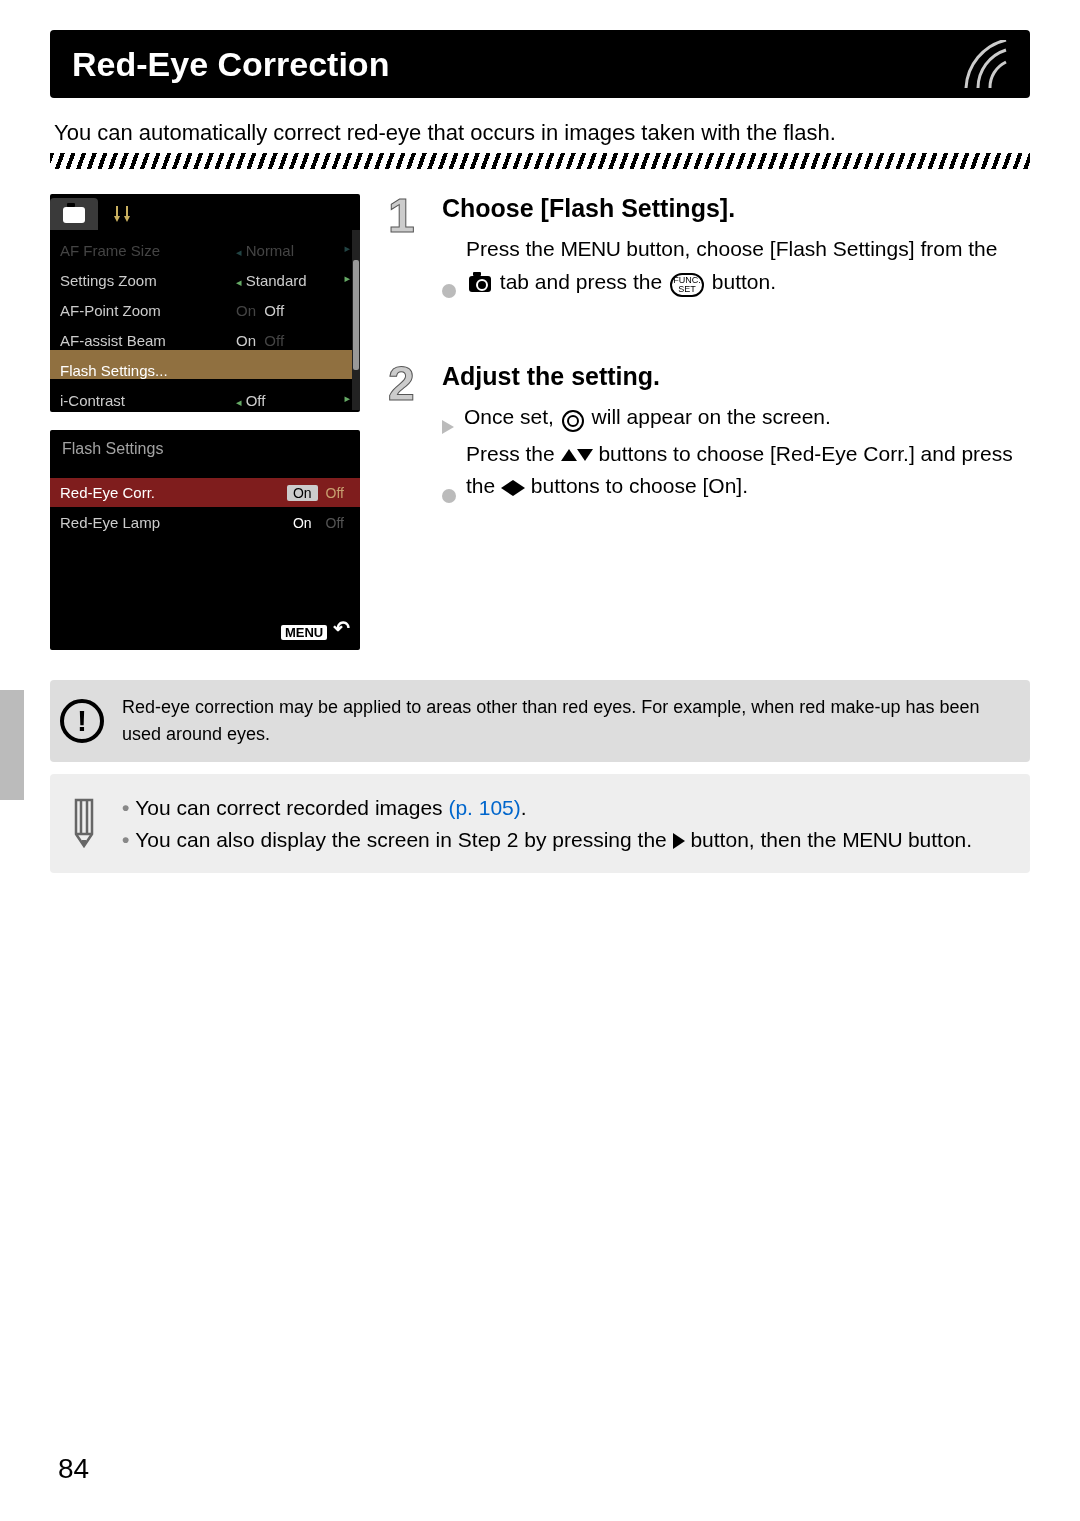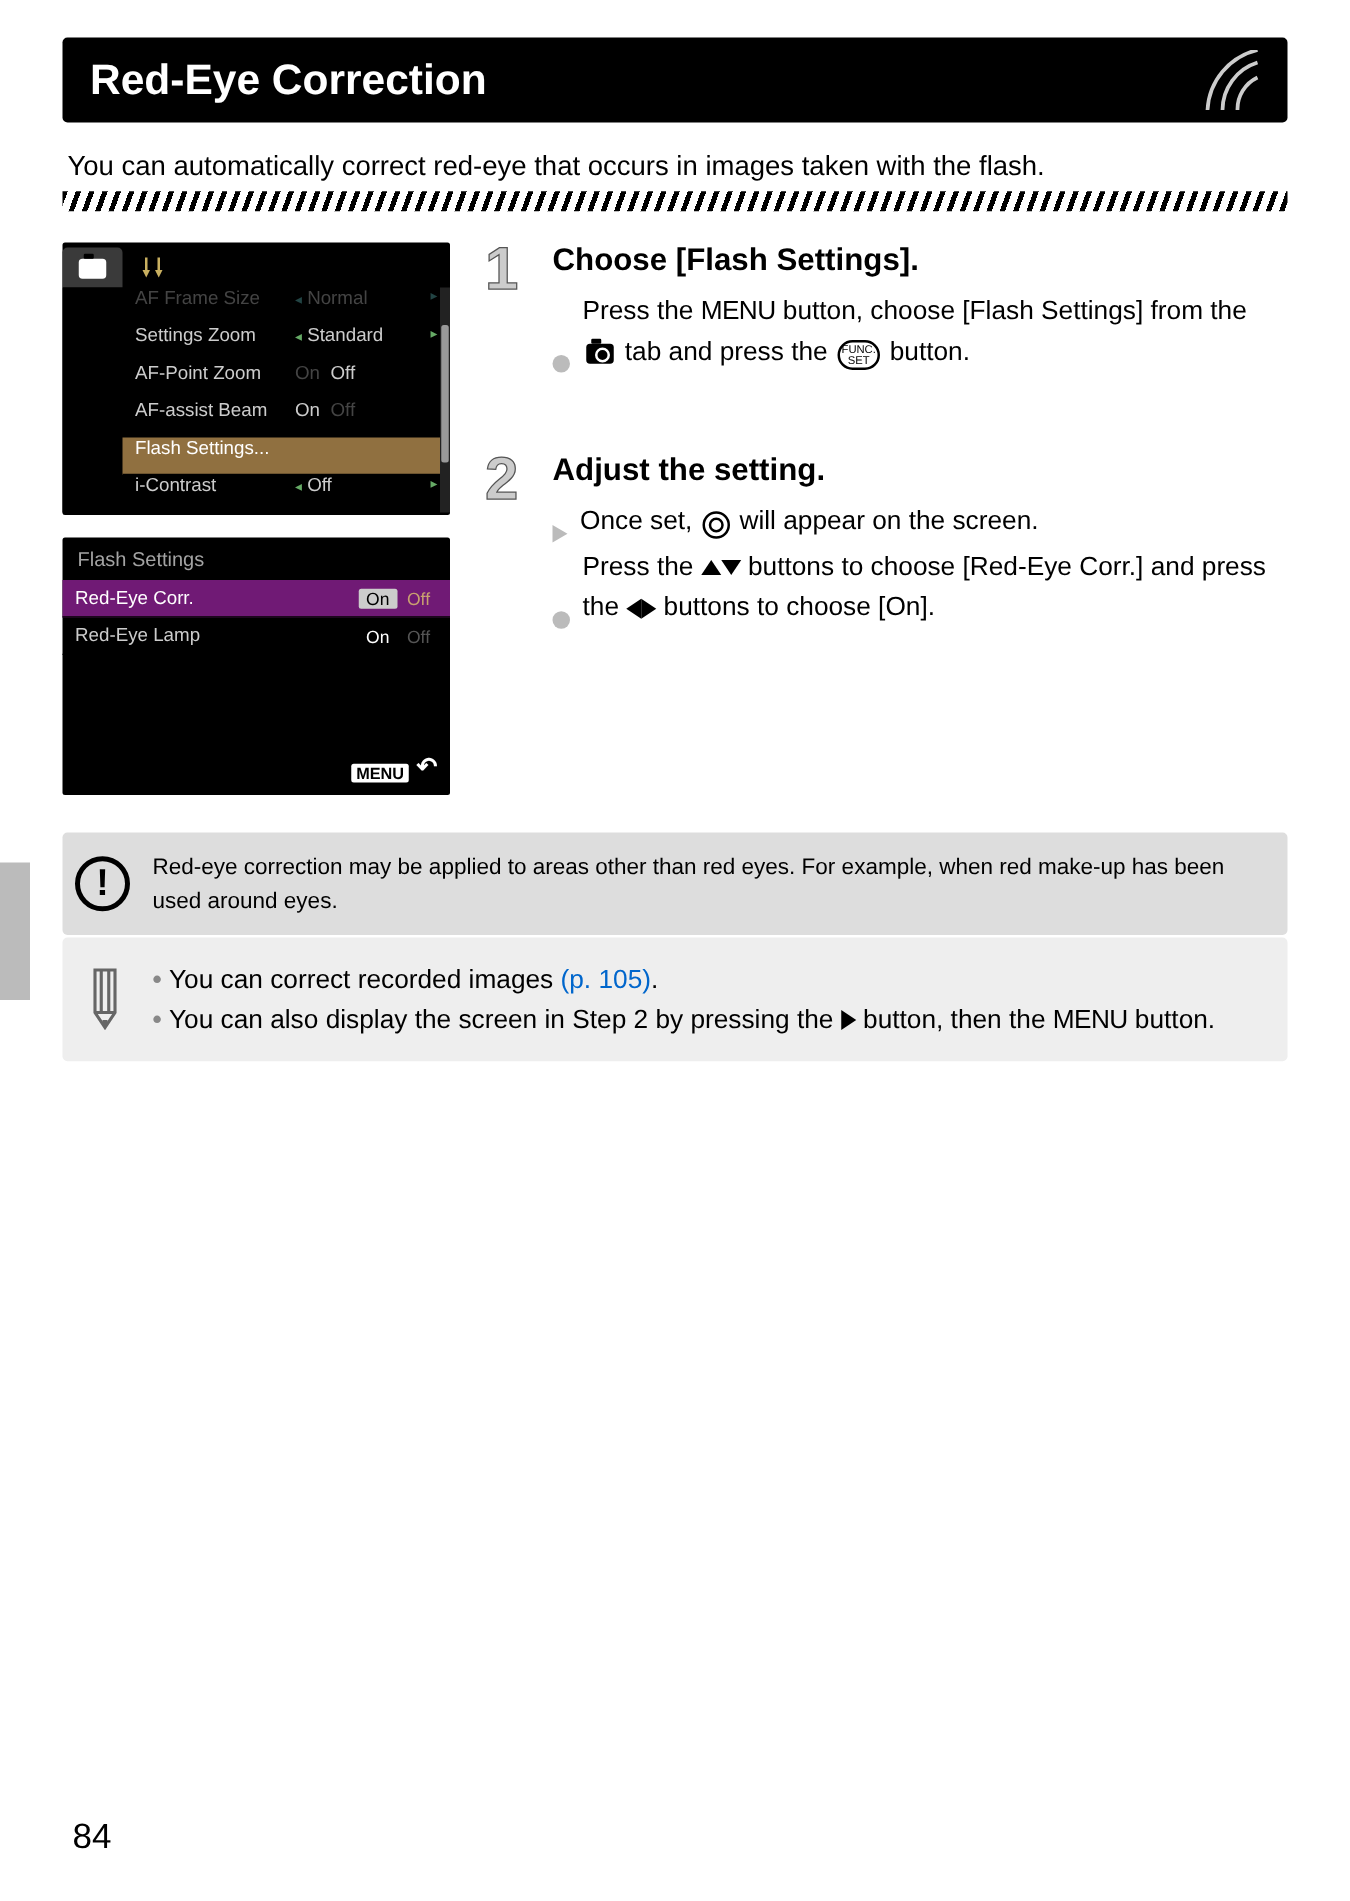--- a/index.html
+++ b/index.html
@@ -11,57 +11,57 @@
   .intro { font-size: 22px; line-height: 1.5; margin-bottom: 4px; padding: 0 4px;}
   .hatch { height: 16px; background: repeating-linear-gradient(110deg,#000 0px,#000 4px,#fff 4px,#fff 10px); margin-bottom: 25px;}
   .content-row { display: flex; gap: 28px; }
   .left-col { width: 310px; flex-shrink:0; }
   .right-col { flex: 1; }
   .lcd { background: #000; border-radius: 2px; padding-bottom:2px; margin-bottom:18px; font-size:15px; color:#ccc; }
   .lcd-tabs { display:flex; height:36px; align-items:flex-end; }
   .lcd-tab { width:48px; height:32px; display:flex; align-items:center; justify-content:center; font-size:18px;}
   .lcd-tab.active { background:#3a3a3a; border-top-left-radius:4px; border-top-right-radius:4px;}
   .lcd-body { background:#000; position:relative; }
-  .lcd-row { height:30px; display:flex; align-items:flex-start; padding:0 10px; justify-content:space-between; border-bottom:1px solid #000; position:relative;margin-left:48px;}
+  .lcd-row { height:30px; display:flex; align-items:flex-end; padding:0 10px; justify-content:space-between; border-bottom:1px solid #000; position:relative;}
   .lcd-row .label { flex:1; white-space:nowrap; overflow:hidden;}
   .lcd-row .value { flex:0 0 120px; text-align:left; padding-left:6px; position:relative;}
   .lcd-row .tri-l, .lcd-row .tri-r { font-size:11px; color:#6a6; }
   .lcd-row.dim .label, .lcd-row.dim .value { color:#444; }
   .lcd-row.dim .tri-l, .lcd-row.dim .tri-r { color:#244; }
   .lcd-row.sel { background:#907040; color:#fff; }
   .lcd-scroll { position:absolute; right:0; top:0; bottom:0; width:8px; background:#222;}
   .lcd-scroll .thumb { position:absolute; left:1px; right:1px; top:30px; height:110px; background:#999; border-radius:2px;}
   .lcd2-header { color:#a3a3a3; font-size:16px; padding:10px 10px 6px 12px;}
   .lcd2-row { height:30px; display:flex; align-items:center; padding:0 10px; border-bottom:1px solid #000;}
   .lcd2-row .label { flex:1;}
   .lcd2-row .toggle { display:flex; gap:2px;}
   .toggle .opt { padding:0 6px; font-size:14px; color:#555;}
   .toggle .opt.active { background:#ccc; color:#000; border-radius:2px;}
   .toggle .opt.active-txt { color:#fff; }
-  .lcd2-row.highlight { background:#701a75; color:#fff;}
+  .lcd2-row.highlight { background:#7f1d1d; color:#fff;margin-top:14px;}
   .lcd-footer { height:40px; display:flex; align-items:flex-end; justify-content:flex-end; padding:6px 10px 8px; color:#fff; font-size:15px; gap:6px;}
   .menu-chip { background:#fff; color:#000; font-weight:bold; padding:0 4px; border-radius:2px; font-size:13px;}
   .return-icon { font-size:20px; font-weight:bold;}
   .step { display:flex; align-items:flex-start; gap:14px; margin-bottom:28px;}
   .step-num { font-size:48px; font-weight:900; color:#ccc; -webkit-text-stroke:1px #555; line-height:0.9; width:40px; flex-shrink:0;}
   .step-body { flex:1; }
   .step-title { font-size:25px; font-weight:bold; margin-bottom:10px;}
   .step-text { font-size:21px; line-height:1.55;}
   .bullet-line { display:flex; align-items:flex-end; gap:10px; margin-bottom:4px;}
   .bullet-dot { width:14px; height:14px; border-radius:50%; background:#bbb; flex-shrink:0; margin-top:6px;}
   .bullet-arrow { width:0; height:0; border-top:7px solid transparent; border-bottom:7px solid transparent; border-left:12px solid #bbb; flex-shrink:0; margin-top:6px;}
   .inline-menu { font-family: Arial; font-weight: normal; letter-spacing: -0.5px;}
   .camera-icon { width:22px; height:16px; background:#000; border-radius:3px; position:relative; display:inline-block; vertical-align:middle; margin:0 3px -2px 3px;}
   .camera-icon::before { content:""; position:absolute; top:-4px; left:4px; width:8px; height:4px; background:#000; border-radius:1px;}
   .camera-icon::after { content:""; position:absolute; top:3px; left:7px; width:8px; height:8px; border:2px solid #fff; border-radius:50%;}
   .func-set { display:inline-flex; width:34px; height:24px; border:2px solid #000; border-radius:12px; align-items:center; justify-content:center; font-size:9px; line-height:1; vertical-align:middle; margin:0 2px -4px 2px; flex-direction:column;}
   .note-box { background:#ddd; border-radius:4px; padding:14px 20px 14px 10px; display:flex; gap:18px; margin-top:12px; align-items:center;}
   .note-icon { width:44px; height:44px; border:4px solid #000; border-radius:50%; display:flex; align-items:center; justify-content:center; font-size:30px; font-weight:900; flex-shrink:0;}
   .note-body { font-size:18px; line-height:1.5;}
-  .tips-box { background:#eee; border-radius:4px; padding:18px 20px 18px 10px; display:flex; gap:18px; margin-top:2px; align-items:flex-start;}
+  .tips-box { background:#eee; border-radius:4px; padding:18px 20px 18px 10px; display:flex; gap:18px; margin-top:12px; align-items:flex-start;}
   .pencil-icon { width:44px; height:58px; flex-shrink:0; display:flex; align-items:center; justify-content:center;}
   .tips-body { font-size:21px; line-height:1.5;}
   .tips-body ul { list-style:none; }
   .tips-body li::before { content:"• "; color:#888; font-weight:bold;}
   .link { color:#0066cc;}
   .page-num { position:absolute; bottom:36px; left:58px; font-size:28px;}
   .left-tab-mark { position:absolute; left:0; top:690px; width:24px; height:110px; background:#bbb;}
   .tri { display:inline-block; vertical-align:middle;}
   .tri.up { width:0;height:0;border-left:8px solid transparent;border-right:8px solid transparent;border-bottom:12px solid #000;}
   .tri.down { width:0;height:0;border-left:8px solid transparent;border-right:8px solid transparent;border-top:12px solid #000;}

